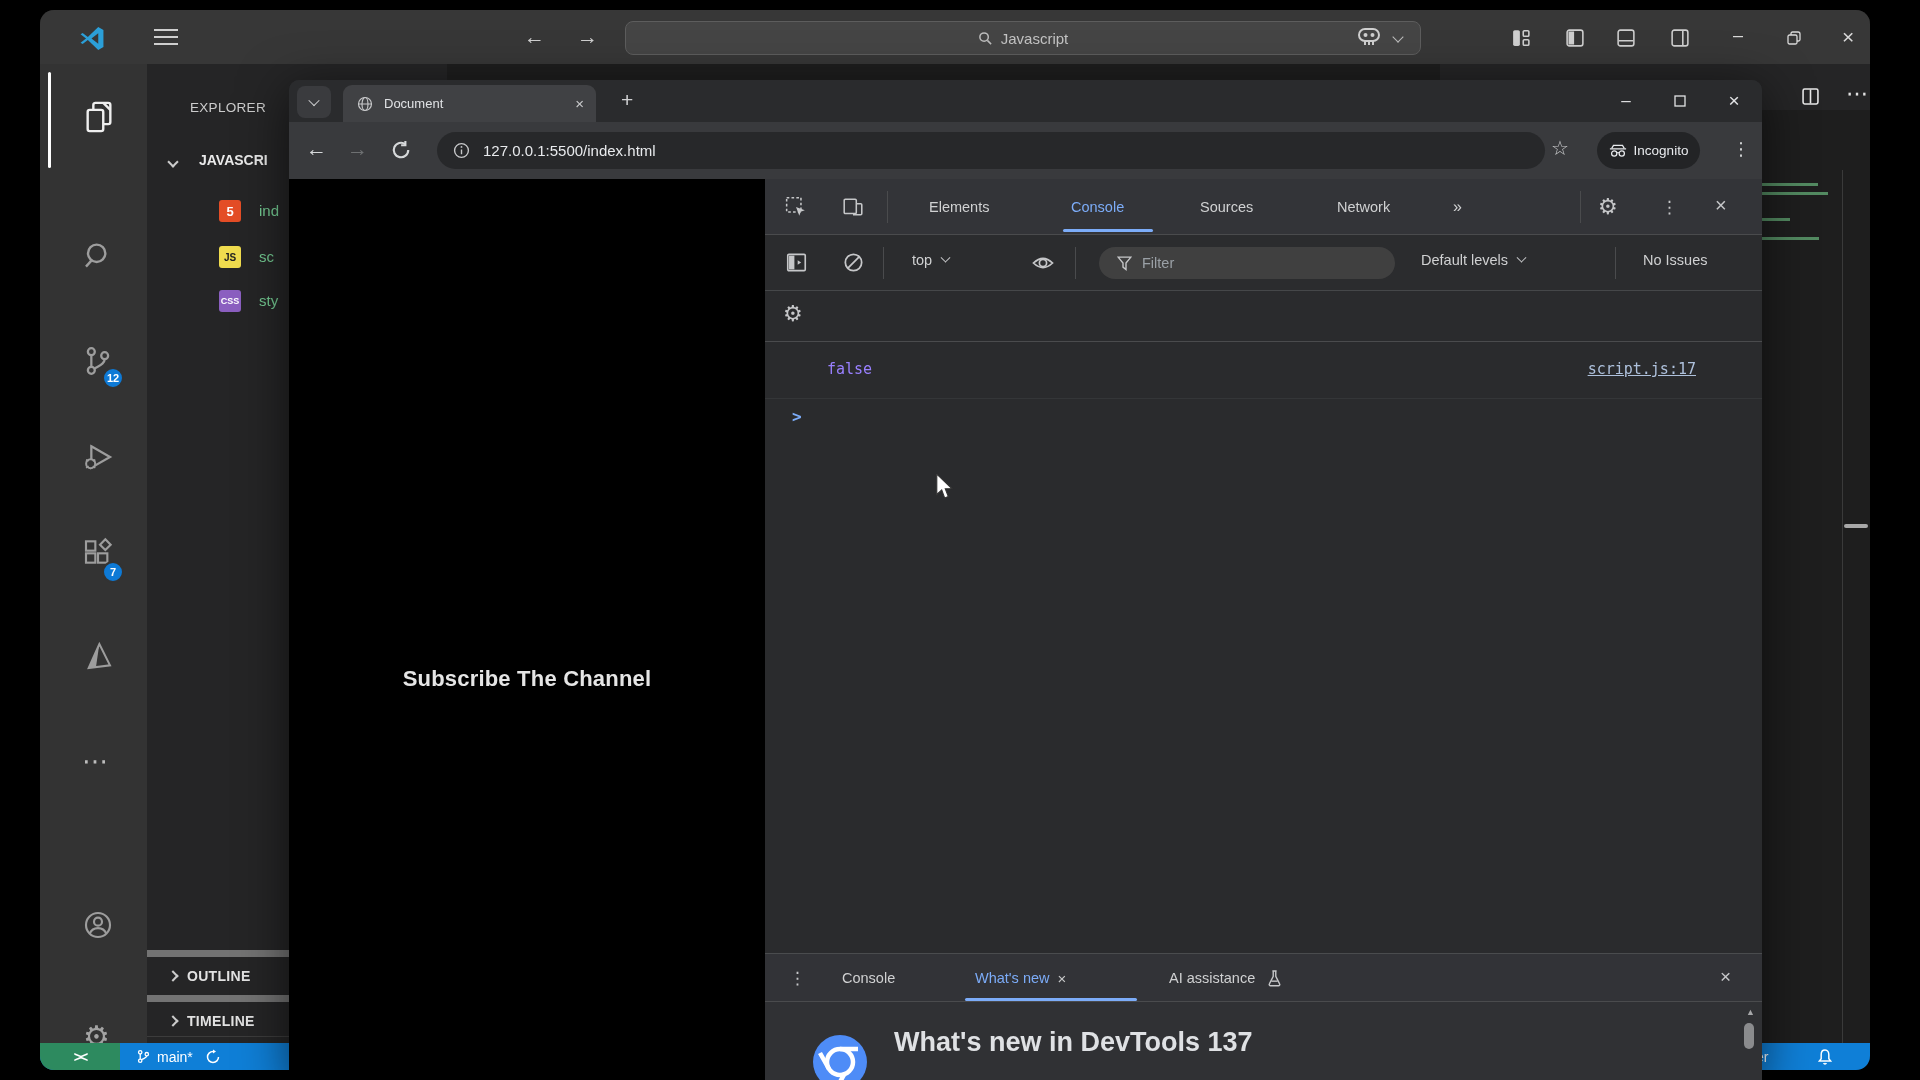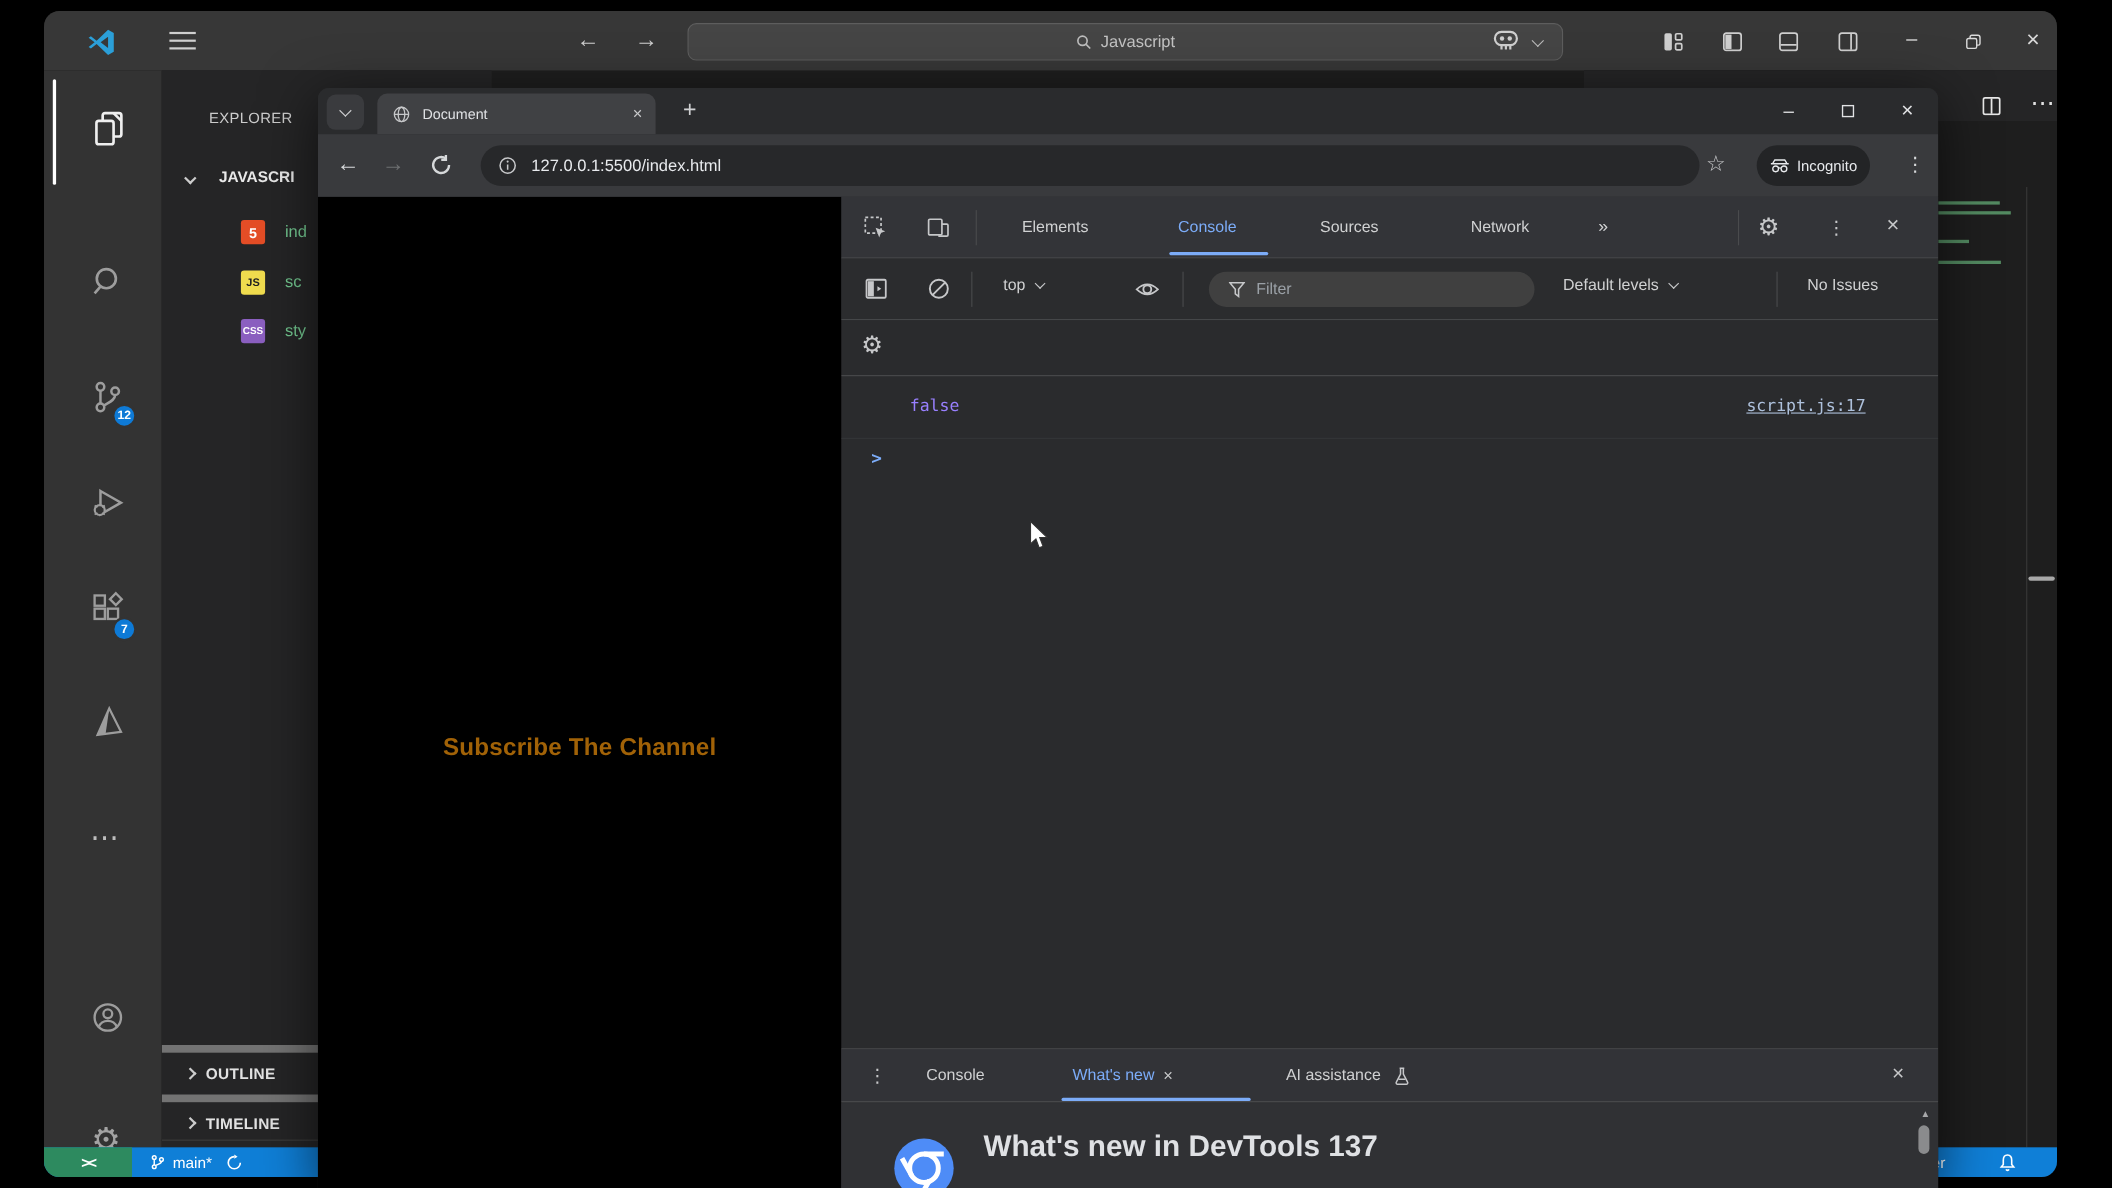--- a/index.html
+++ b/index.html
@@ -60,21 +60,21 @@
     display:flex; align-items:center; color:#dfe1e4; font-size:13px; }
   .cwc { position:absolute; top:0; height:42px; width:40px; display:flex; align-items:center;
     justify-content:center; color:#e2e3e5; font-size:17px; }
   .toolbar { left:0; top:42px; width:1473px; height:57px; background:#393a3d; }
   .urlpill { left:148px; top:10px; width:1108px; height:37px; background:#27282a; border-radius:19px;
     display:flex; align-items:center; color:#e8eaed; font-size:15px; }
   .incog { left:1308px; top:10px; width:103px; height:37px; background:#232426; border-radius:19px;
     display:flex; align-items:center; justify-content:center; gap:7px; color:#e8eaed; font-size:13.5px; }
   .chrome-content { left:0; top:99px; width:1473px; height:901px; display:block; }
   .page { left:0; top:0; width:476px; height:901px; background:#000; }
-  .page-h { position:absolute; left:0; top:487px; width:476px; text-align:center; color:#a16207;
+  .page-h { position:absolute; left:0; top:487px; width:476px; text-align:center; color:#e5e5e5;
     font-size:22px; font-weight:bold; letter-spacing:.2px; }
 
   
   .devtools { left:476px; top:0; width:997px; height:901px; background:#2a2b2d; }
   .dt-tabrow { left:0; top:0; width:997px; height:56px; background:#333438; border-bottom:1px solid #4a4b4d; }
   .dt-tab { position:absolute; top:0; height:56px; display:flex; align-items:center;
     color:#d0d1d2; font-size:14.5px; }
   .dt-underline { position:absolute; top:50px; height:3px; background:#7cacf8; border-radius:2px; }
   .dt-toolbar { left:0; top:56px; width:997px; height:56px; background:#2b2c2e; border-bottom:1px solid #454749;
     color:#d0d1d2; font-size:14.5px; }

